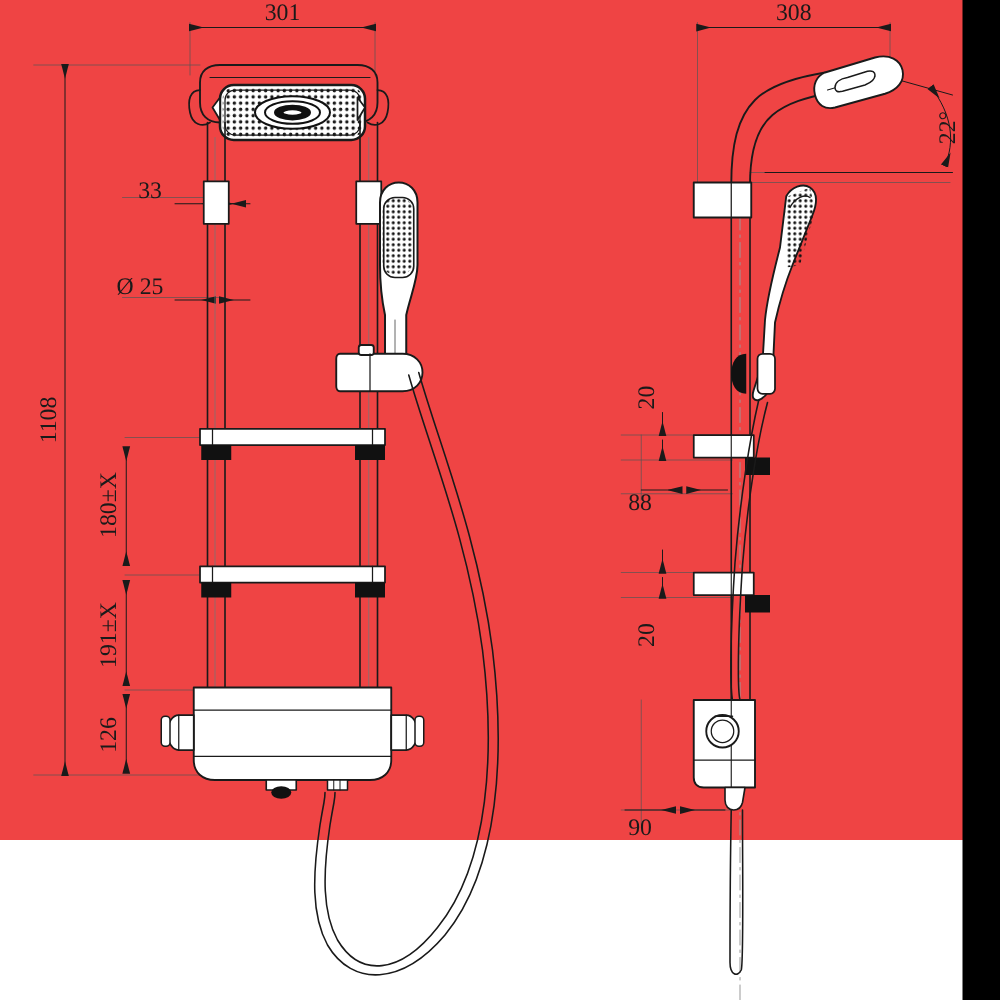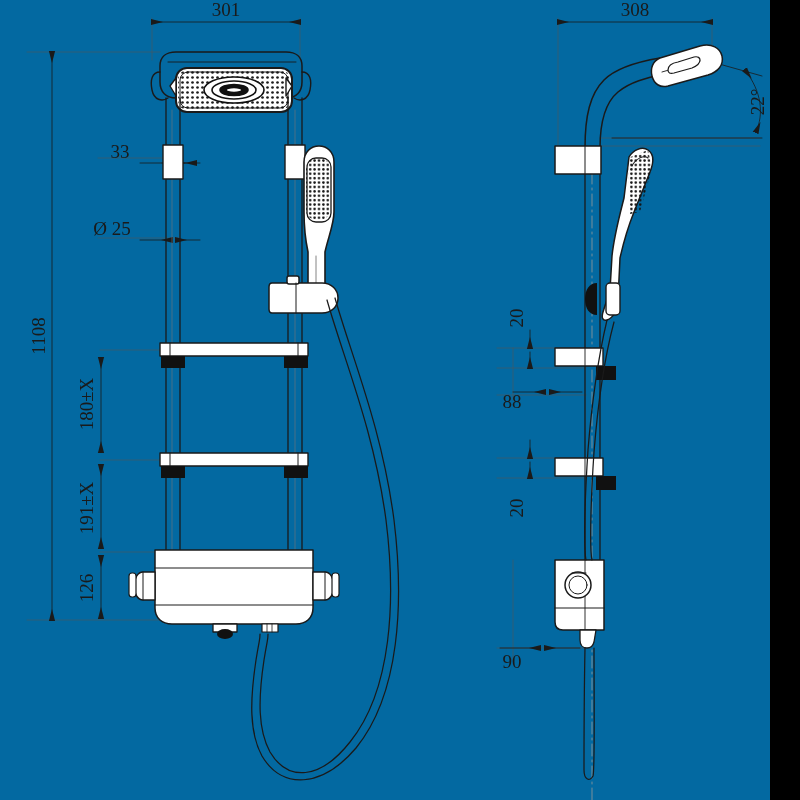--- a/index.html
+++ b/index.html
@@ -1,18 +1,18 @@
 <!DOCTYPE html>
 <html><head>
 <meta charset="utf-8">
 <style>
   html,body{margin:0;padding:0;background:#ffffff;}
   body{width:800px;height:800px;overflow:hidden;
        font-family:"Liberation Serif", serif;}
-  #sheet{position:relative;width:800px;height:800px;background:#0369a1;}
+  #sheet{position:relative;width:800px;height:672px;background:#ef4444;}
   svg{display:block;}
   .dimtext{font-family:"Liberation Serif", serif;font-size:19px;fill:#1a1a1a;}
   .blackband{position:absolute;top:0;right:0;width:30px;height:800px;background:#000;}
 </style>
 </head>
 <body>
 
 <div id="sheet">
 
 <svg width="800" height="800" viewBox="0 0 800 800">

